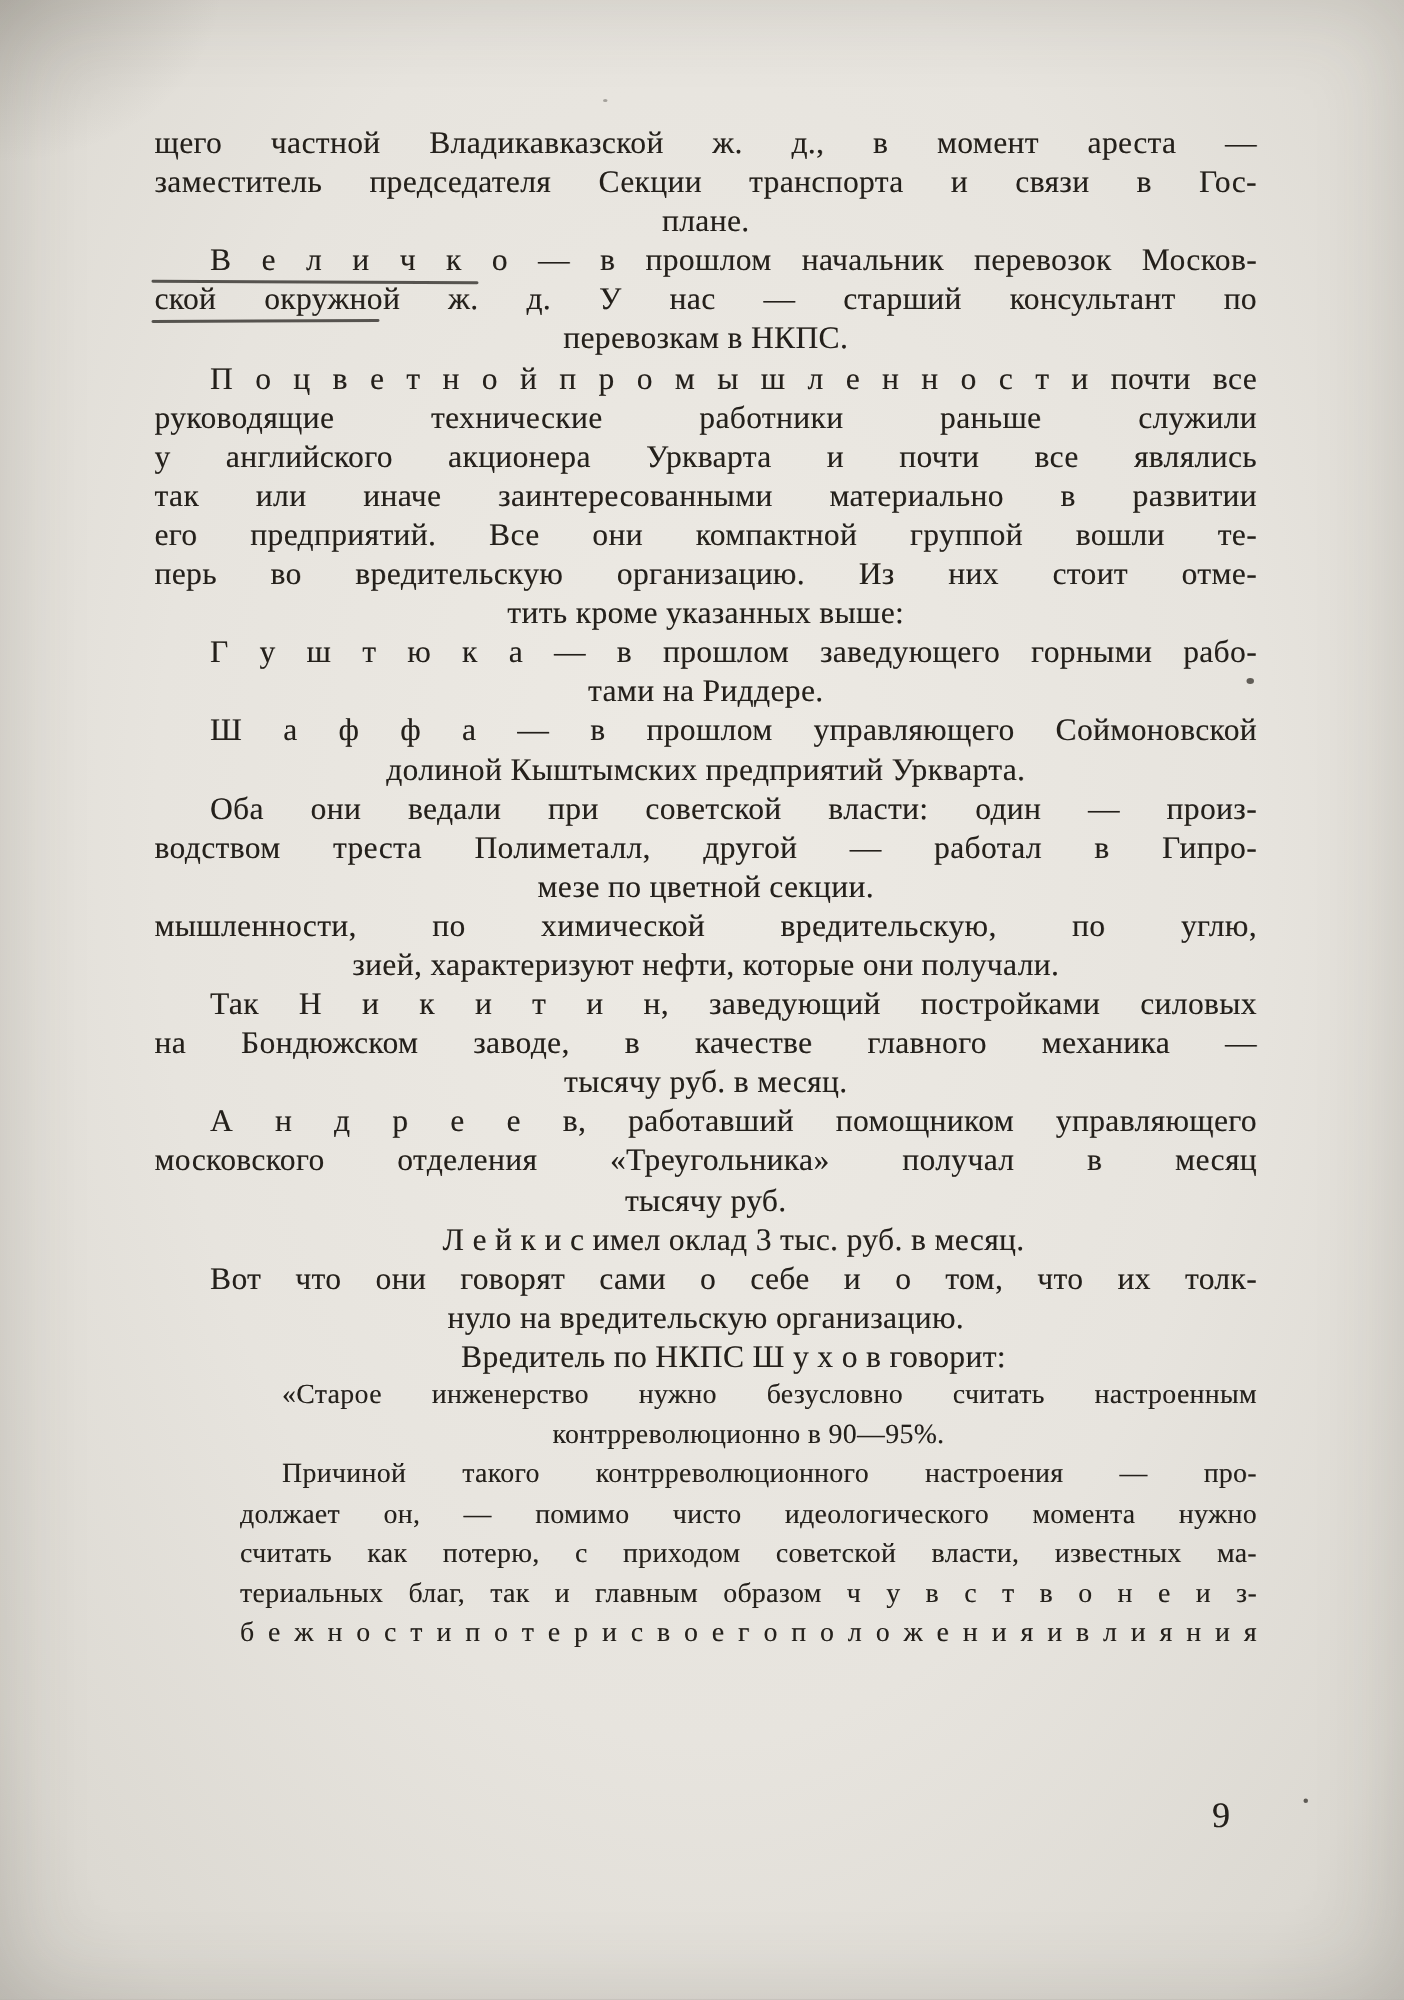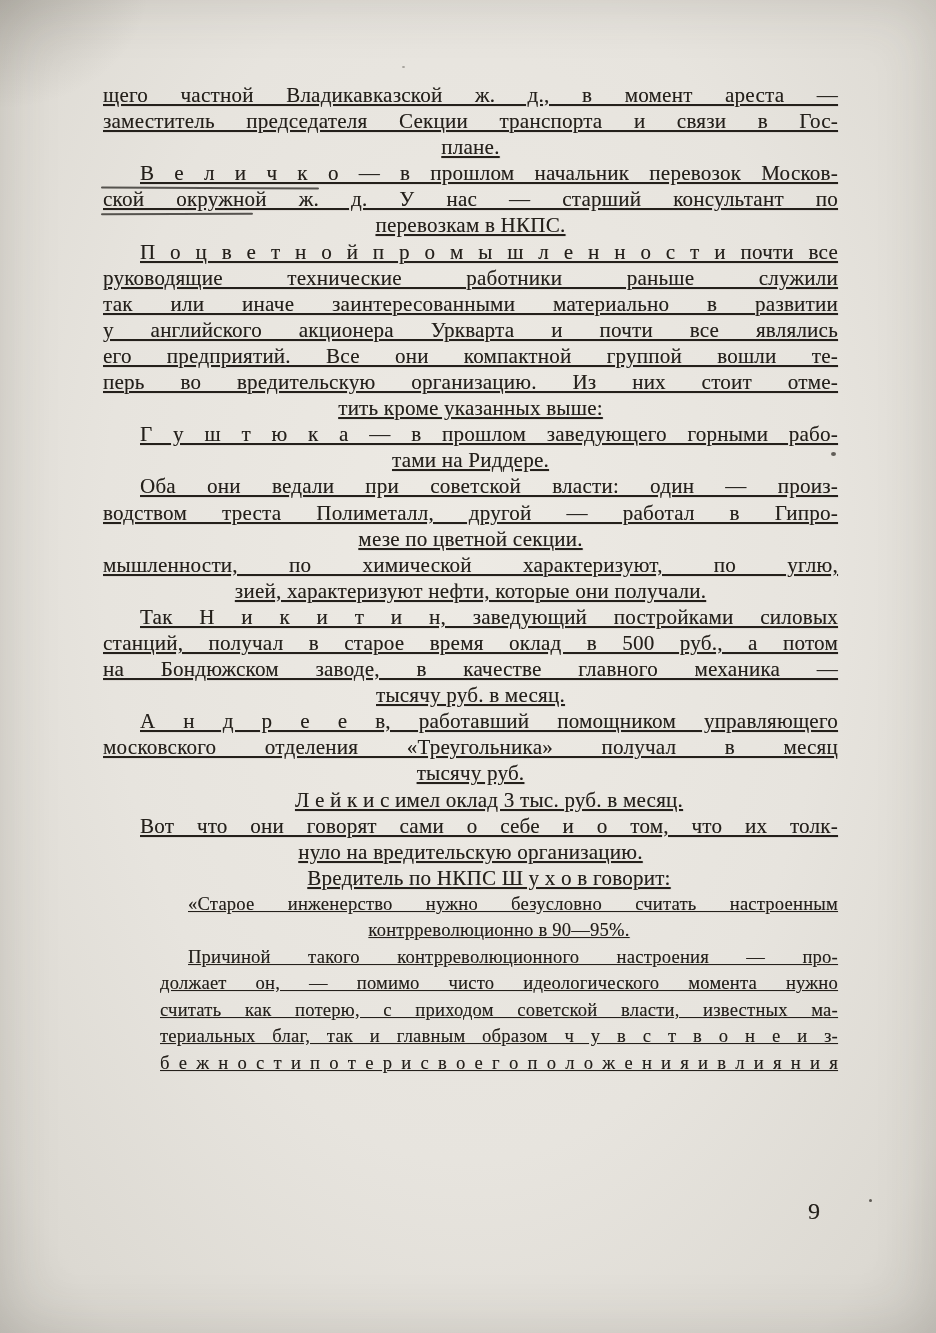--- a/index.html
+++ b/index.html
@@ -15,21 +15,20 @@
     color:#24201b;
   }
   .page::before{ 
     content:"";position:absolute;left:-40px;top:-40px;width:190px;height:150px;
     background:radial-gradient(ellipse at 20% 20%, rgba(70,65,55,0.22), rgba(70,65,55,0) 70%);
   }
   .text-block{
     position:absolute;left:103px;top:82px;width:735px;
     text-shadow:0.2px 0.2px 0 rgba(36,32,27,0.38);
     letter-spacing:0.25px;
-    text-decoration:underline;
   }
   .main{font-size:21px;}
   .main .line{line-height:26.1px;}
   .quote{margin-left:57px;font-size:18.5px;}
   .quote .line{line-height:26.5px;}
   .line{text-align:center;white-space:normal;}
   .line.j{text-align:justify;text-align-last:justify;}
   .main .line.ind{text-indent:37px;}
   .quote .line.ind{text-indent:28px;}
   .page-number{
@@ -60,42 +59,45 @@
           <div class="line">плане.</div>
         </div>
         <div class="para">
           <div class="line j ind">В е л и ч к о — в прошлом начальник перевозок Москов-</div>
           <div class="line j">ской окружной ж. д. У нас — старший консультант по</div>
           <div class="line">перевозкам в НКПС.</div>
         </div>
         <div class="para">
           <div class="line j ind">П о ц в е т н о й п р о м ы ш л е н н о с т и почти все</div>
           <div class="line j">руководящие технические работники раньше служили</div>
+          <div class="line j">у английского акционера Уркварта и почти все являлись</div>
           <div class="line j">так или иначе заинтересованными материально в развитии</div>
-          <div class="line j">у английского акционера Уркварта и почти все являлись</div>
           <div class="line j">его предприятий. Все они компактной группой вошли те-</div>
           <div class="line j">перь во вредительскую организацию. Из них стоит отме-</div>
           <div class="line">тить кроме указанных выше:</div>
         </div>
         <div class="para">
           <div class="line j ind">Г у ш т ю к а — в прошлом заведующего горными рабо-</div>
           <div class="line">тами на Риддере.</div>
         </div>
         <div class="para">
+          <div class="line j ind">Ш а ф ф а — в прошлом управляющего Соймоновской</div>
+          <div class="line">долиной Кыштымских предприятий Уркварта.</div>
+        </div>
+        <div class="para">
           <div class="line j ind">Оба они ведали при советской власти: один — произ-</div>
           <div class="line j">водством треста Полиметалл, другой — работал в Гипро-</div>
           <div class="line">мезе по цветной секции.</div>
         </div>
         <div class="para">
-          <div class="line j">мышленности, по химической характеризуют, по углю,</div>
+          <div class="line j">мышленности, по химической вредительскую, по углю,</div>
           <div class="line">зией, характеризуют нефти, которые они получали.</div>
         </div>
         <div class="para">
           <div class="line j ind">Так Н и к и т и н, заведующий постройками силовых</div>
-          <div class="line j">станций, получал в старое время оклад в 500 руб., а потом</div>
           <div class="line j">на Бондюжском заводе, в качестве главного механика —</div>
           <div class="line">тысячу руб. в месяц.</div>
         </div>
         <div class="para">
           <div class="line j ind">А н д р е е в, работавший помощником управляющего</div>
           <div class="line j">московского отделения «Треугольника» получал в месяц</div>
           <div class="line">тысячу руб.</div>
         </div>
         <div class="para">
           <div class="line ind">Л е й к и с имел оклад 3 тыс. руб. в месяц.</div>

